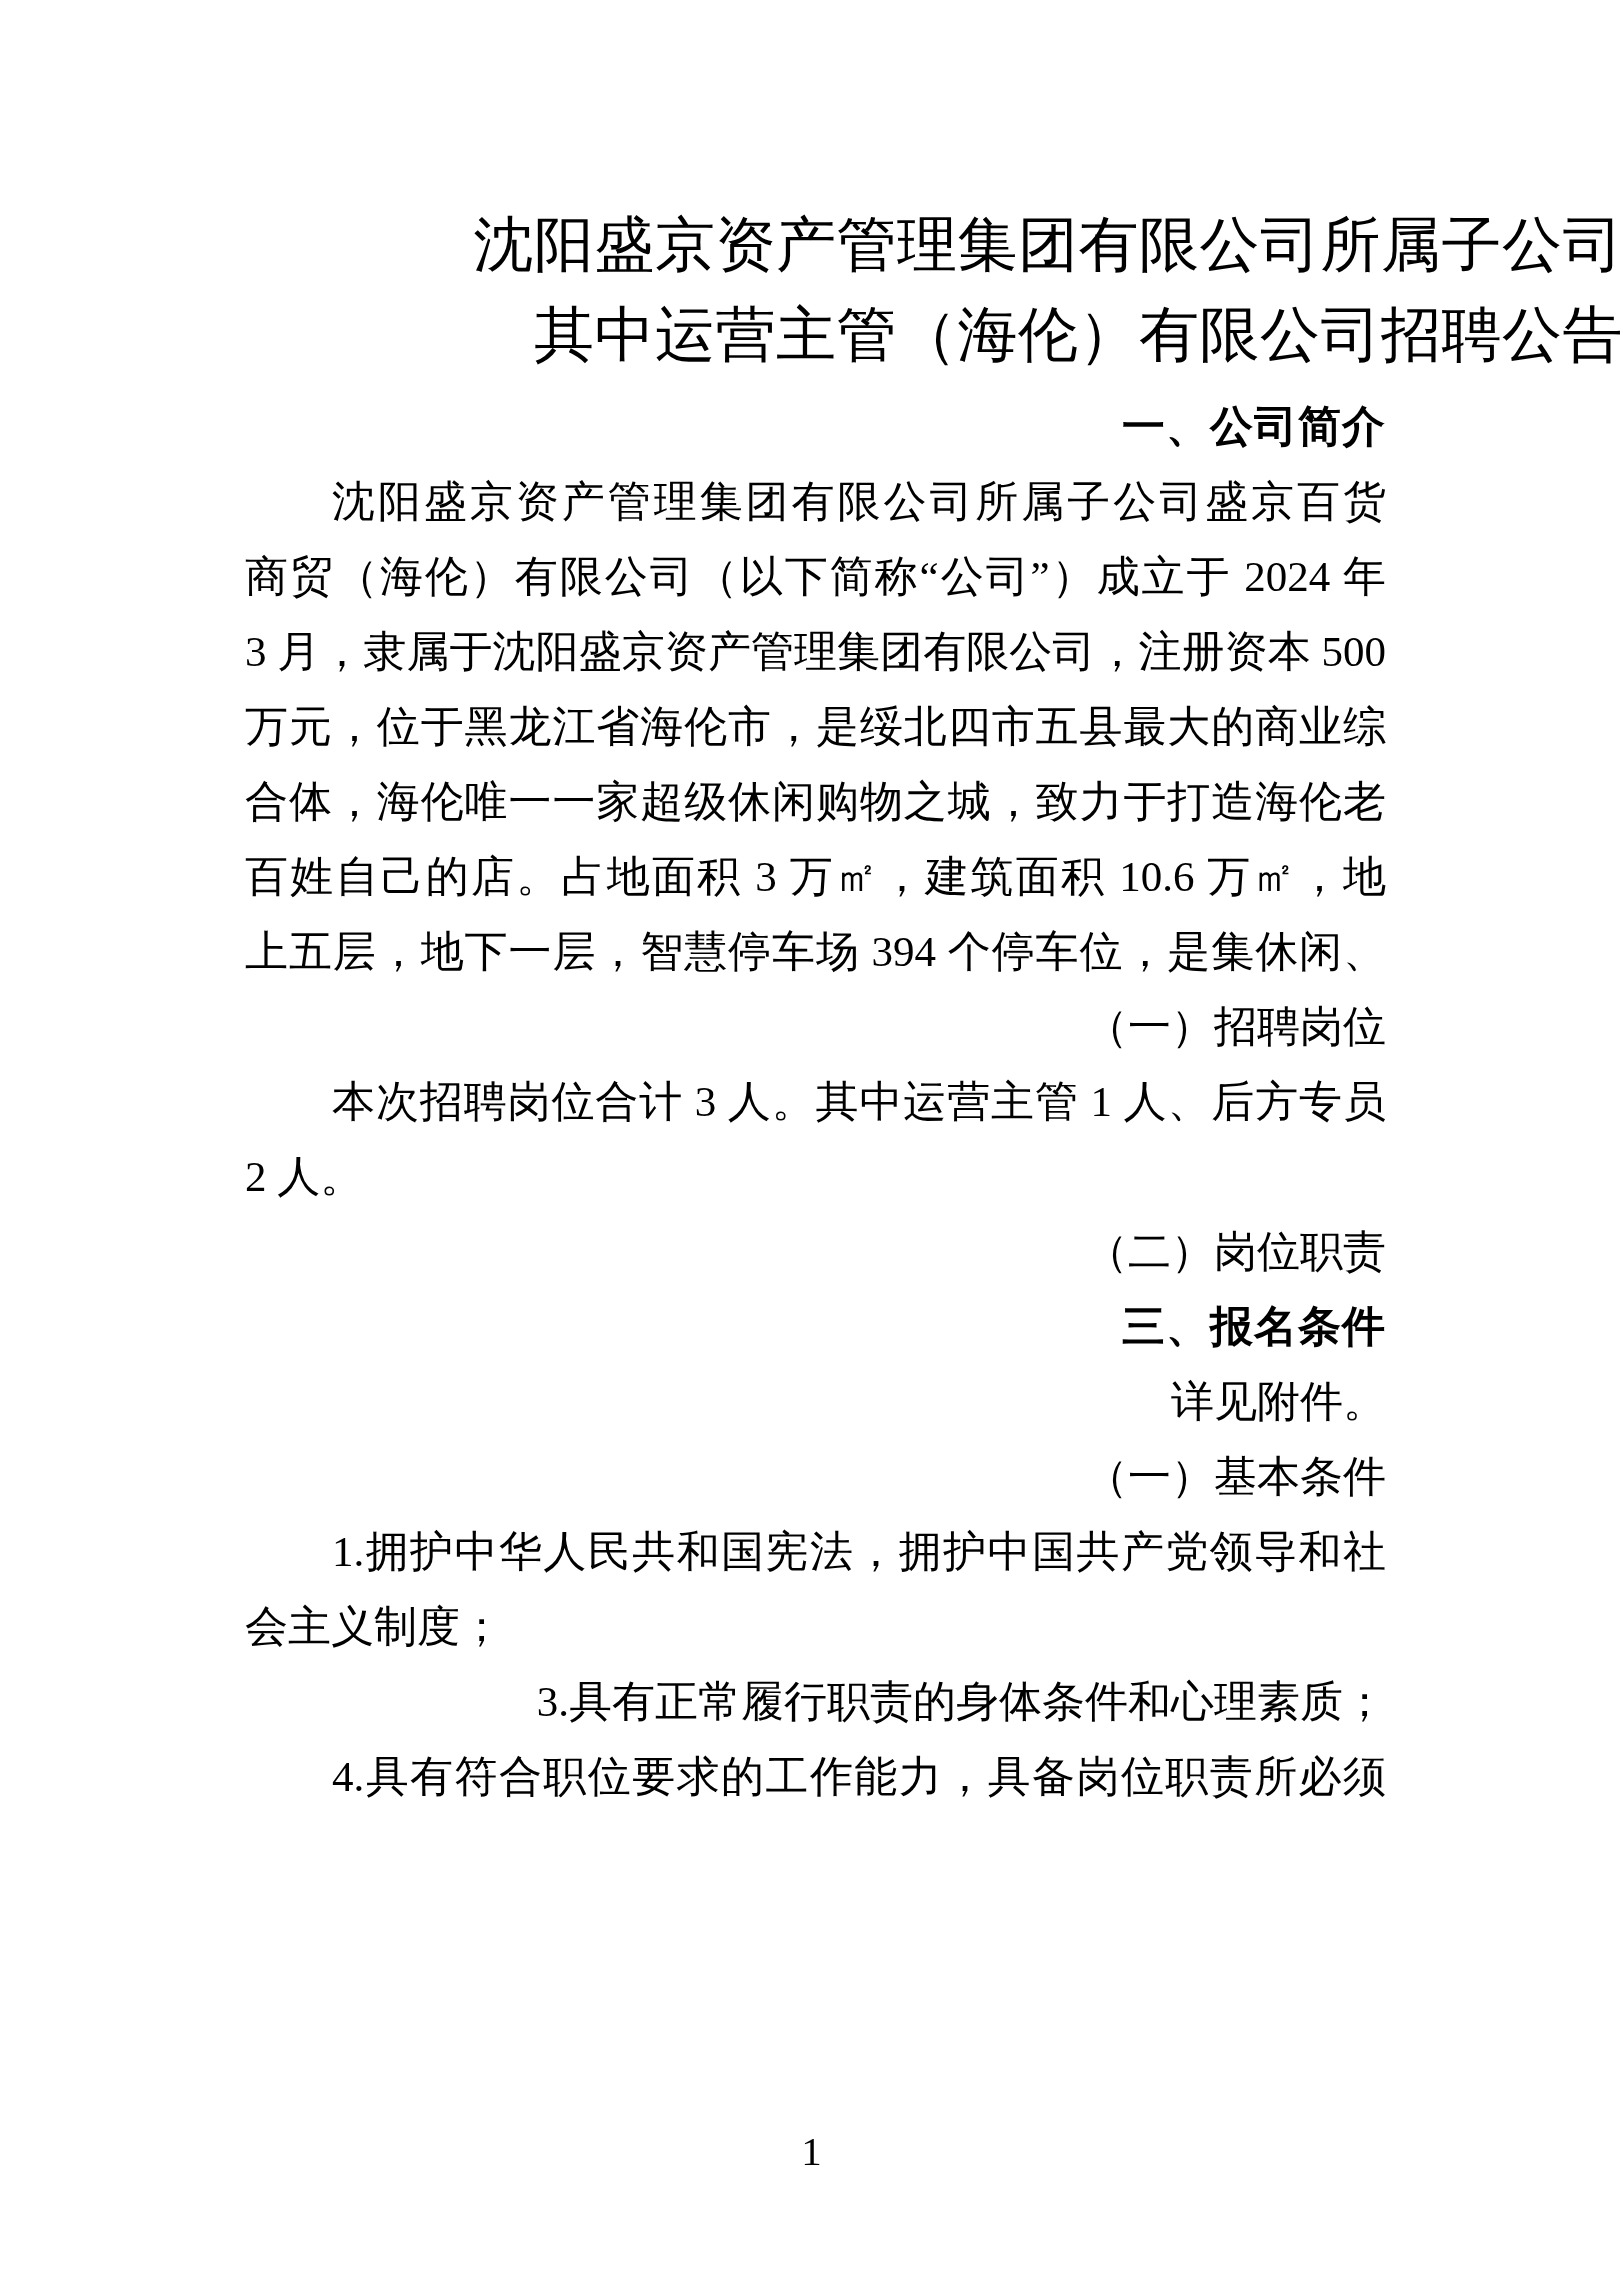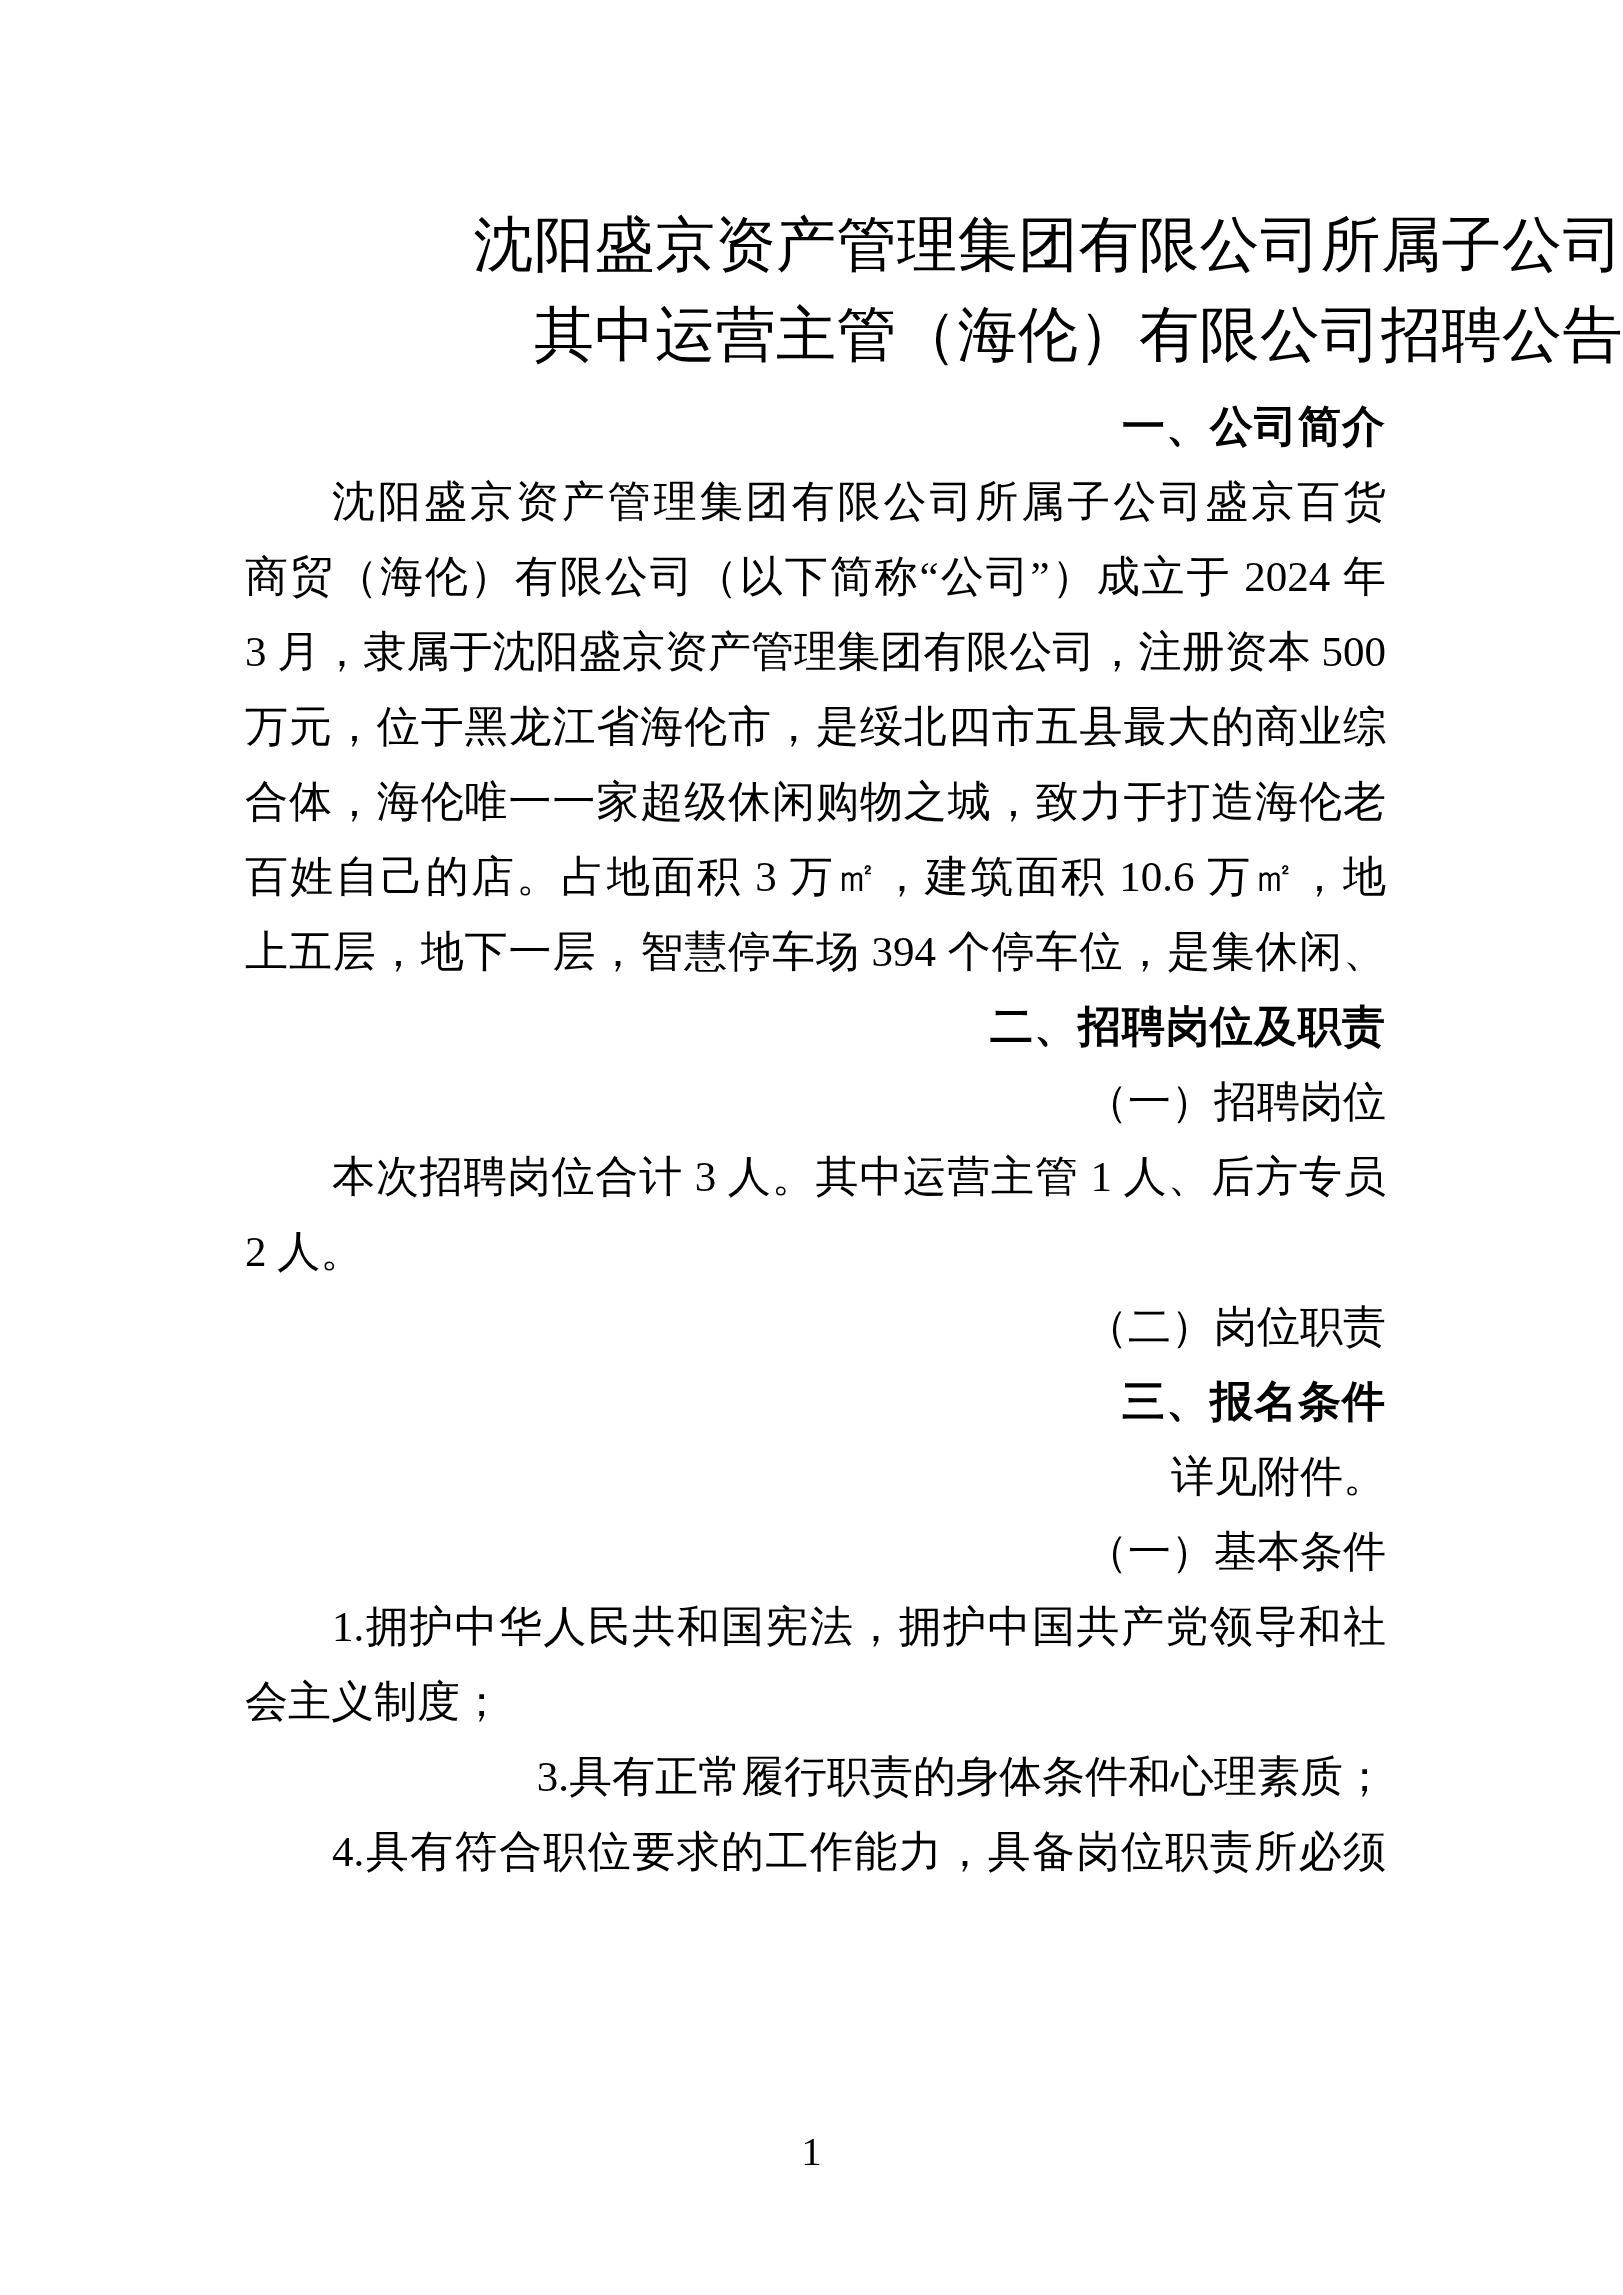--- a/index.html
+++ b/index.html
@@ -76,21 +76,20 @@
 
   <div class="content">
       <div class="line heading indent">一、公司简介</div>
       <div class="line indent stretch">沈阳盛京资产管理集团有限公司所属子公司盛京百货</div>
       <div class="line stretch">商贸（海伦）有限公司（以下简称“公司”）成立于 2024 年</div>
       <div class="line stretch">3 月，隶属于沈阳盛京资产管理集团有限公司，注册资本 500</div>
       <div class="line stretch">万元，位于黑龙江省海伦市，是绥北四市五县最大的商业综</div>
       <div class="line stretch">合体，海伦唯一一家超级休闲购物之城，致力于打造海伦老</div>
       <div class="line stretch">百姓自己的店。占地面积 3 万㎡，建筑面积 10.6 万㎡，地</div>
       <div class="line stretch">上五层，地下一层，智慧停车场 394 个停车位，是集休闲、</div>
-      <div class="line heading indent">二、招聘岗位及职责</div>
       <div class="line indent">（一）招聘岗位</div>
       <div class="line indent stretch">本次招聘岗位合计 3 人。其中运营主管 1 人、后方专员</div>
       <div class="line">2 人。</div>
       <div class="line indent">（二）岗位职责</div>
       <div class="line heading indent">三、报名条件</div>
       <div class="line indent">详见附件。</div>
       <div class="line indent">（一）基本条件</div>
       <div class="line indent stretch">1.拥护中华人民共和国宪法，拥护中国共产党领导和社</div>
       <div class="line">会主义制度；</div>
       <div class="line indent">3.具有正常履行职责的身体条件和心理素质；</div>

